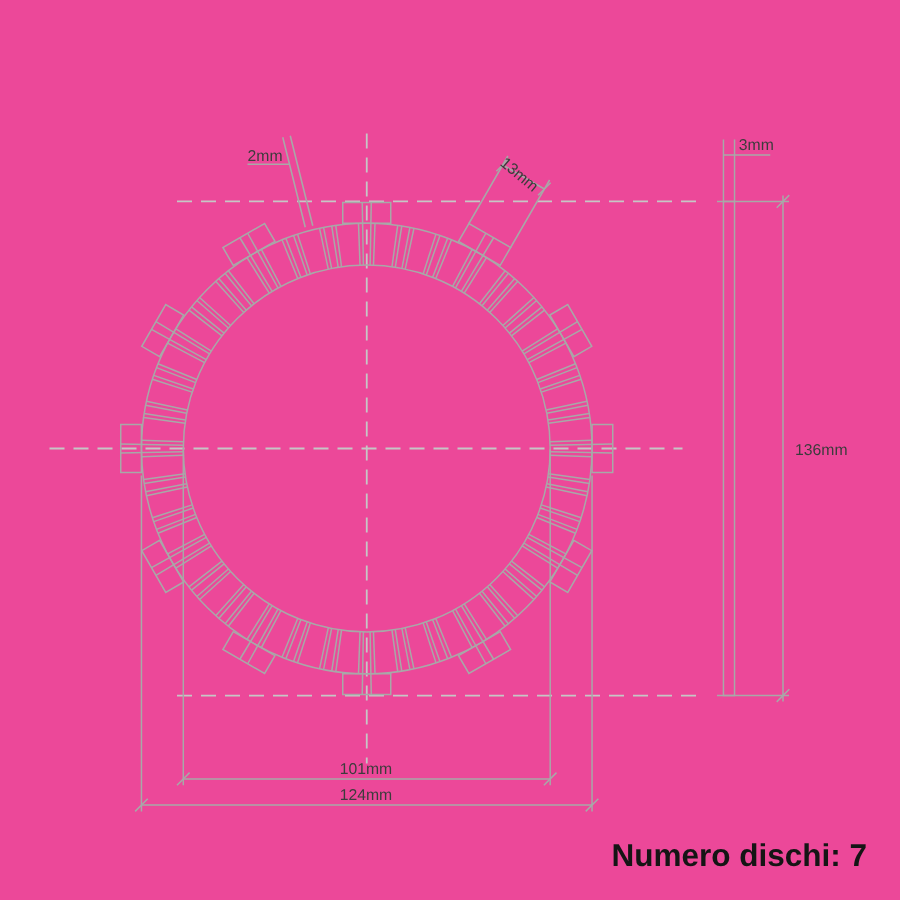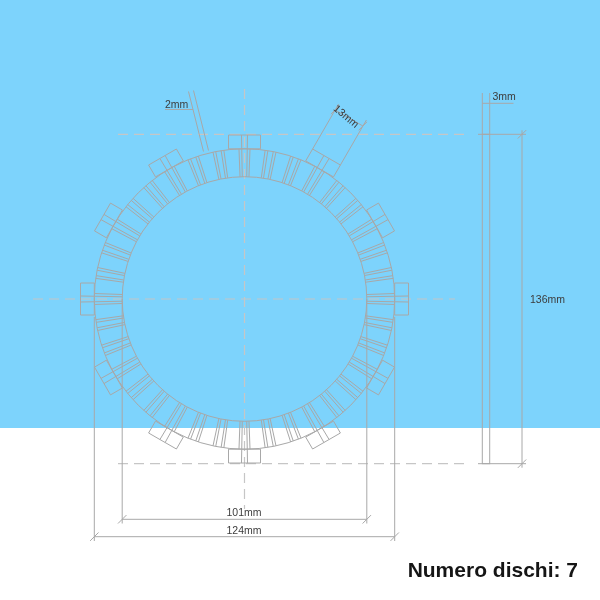--- a/index.html
+++ b/index.html
@@ -1,17 +1,17 @@
 <!DOCTYPE html>
 <html><head>
 <meta charset="utf-8">
 <style>
   html,body{margin:0;padding:0;background:#ffffff;}
   body{width:600px;height:600px;overflow:hidden;font-family:"Liberation Sans",sans-serif;}
-  .canvas{position:relative;width:600px;height:428px;background:#7dd3fc;}
+  .canvas{position:relative;width:600px;height:600px;background:#ec4899;}
   svg{display:block;}
   text.dim{font-size:10.5px;fill:#3c3c3c;}
   text.footer{font-size:21px;font-weight:700;fill:#151515;}
 </style>
 </head>
 <body>
 
 <div class="canvas">
   <svg id="drawing" width="600" height="600" viewBox="0 0 600 600">
     <g id="gen-centerlines">

